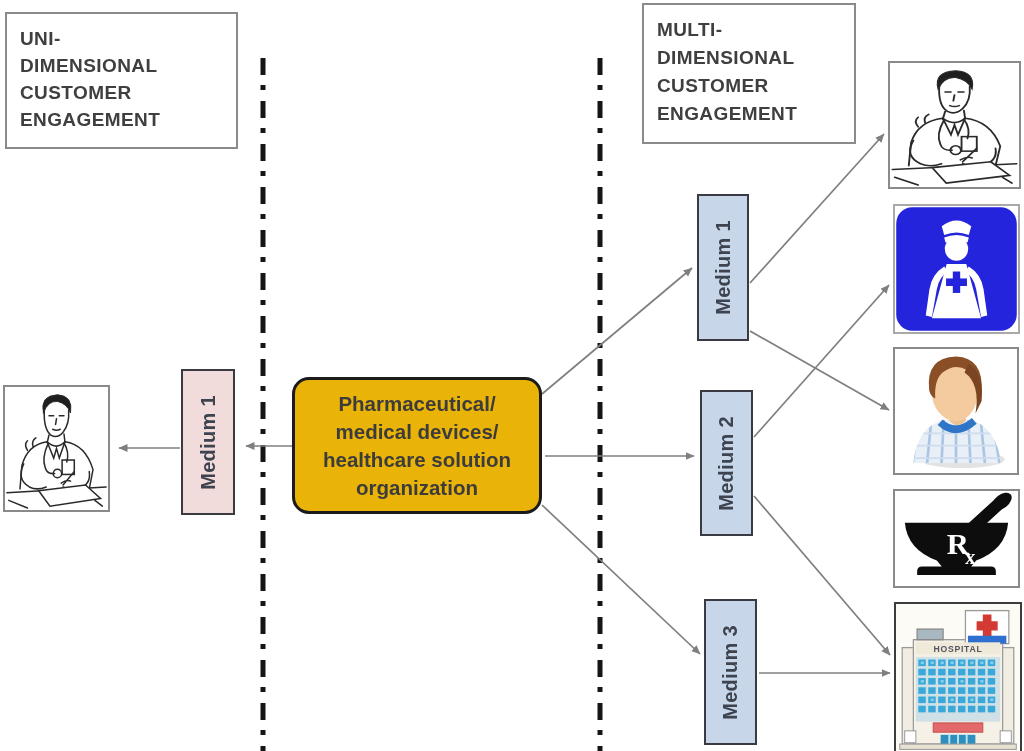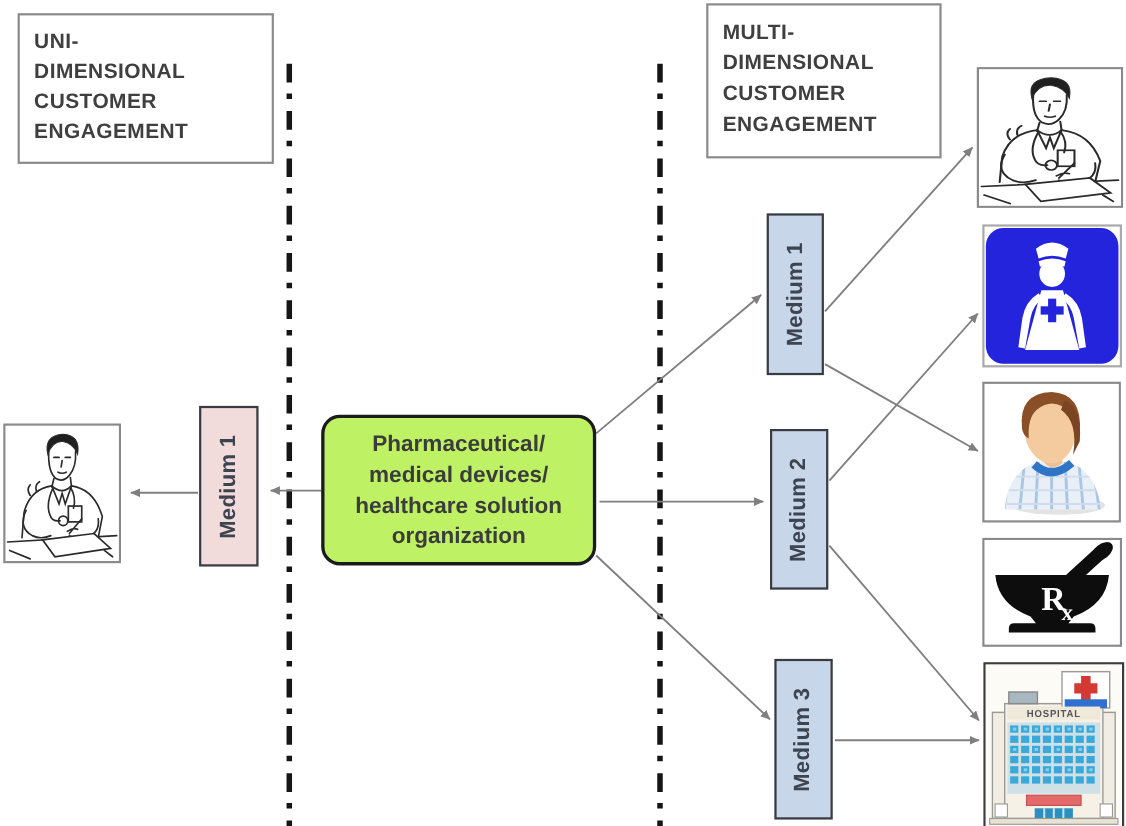--- a/index.html
+++ b/index.html
@@ -10,21 +10,21 @@
   svg{display:block;}
   .overlay{position:absolute;left:0;top:0;z-index:1;}
   .box{position:absolute;z-index:2;box-sizing:border-box;}
   .section-box{
     border:2px solid #8a8a8a;background:#ffffff;
     font-weight:bold;color:#3f3f3f;white-space:pre-line;
     font-size:19px;line-height:27px;letter-spacing:.4px;
     padding:11px 8px 0 13px;
   }
   .org-box{
-    border:3.5px solid #1b1b1b;border-radius:17px;background:#bef264;
+    border:3.5px solid #1b1b1b;border-radius:17px;background:#eab308;
     display:flex;align-items:center;justify-content:center;text-align:center;
     font-weight:bold;color:#3c3c3c;white-space:pre-line;
     font-size:20.5px;line-height:28px;
   }
   .vbox{
     display:flex;align-items:center;justify-content:center;
     border:2.5px solid #3a3a42;
   }
   .vbox span{
     transform:rotate(-90deg);white-space:nowrap;
@@ -222,21 +222,21 @@
         <rect x="30" y="90" width="40" height="7" fill="#e26a6a" stroke="#c65050" stroke-width="0.8"></rect>
         <rect x="36" y="99" width="28" height="11" fill="#2d8fbe"></rect>
         <path d="M43,99 V110 M50,99 V110 M57,99 V110" stroke="#bfe6f2" stroke-width="1.5"></path>
         <rect x="7" y="96" width="9" height="9" fill="#ffffff" stroke="#9a9a9a" stroke-width="0.8"></rect>
         <rect x="84" y="96" width="9" height="9" fill="#ffffff" stroke="#9a9a9a" stroke-width="0.8"></rect>
         <rect x="3" y="106" width="94" height="4" fill="#e8e2d2" stroke="#9a9a9a" stroke-width="0.8"></rect>
       </symbol>
     </defs>
   </svg>
 
-  <div class="box section-box" style="left:5px;top:12px;width:233px;height:137px;margin-left:11px;">UNI-
+  <div class="box section-box" style="left:5px;top:12px;width:233px;height:137px;">UNI-
 DIMENSIONAL
 CUSTOMER
 ENGAGEMENT</div>
 
   <div class="box section-box" style="left:642px;top:3px;width:214px;height:141px;line-height:28px;">MULTI-
 DIMENSIONAL
 CUSTOMER
 ENGAGEMENT</div>
 
   <div class="box org-box" style="left:292px;top:377px;width:250px;height:137px;">Pharmaceutical/

